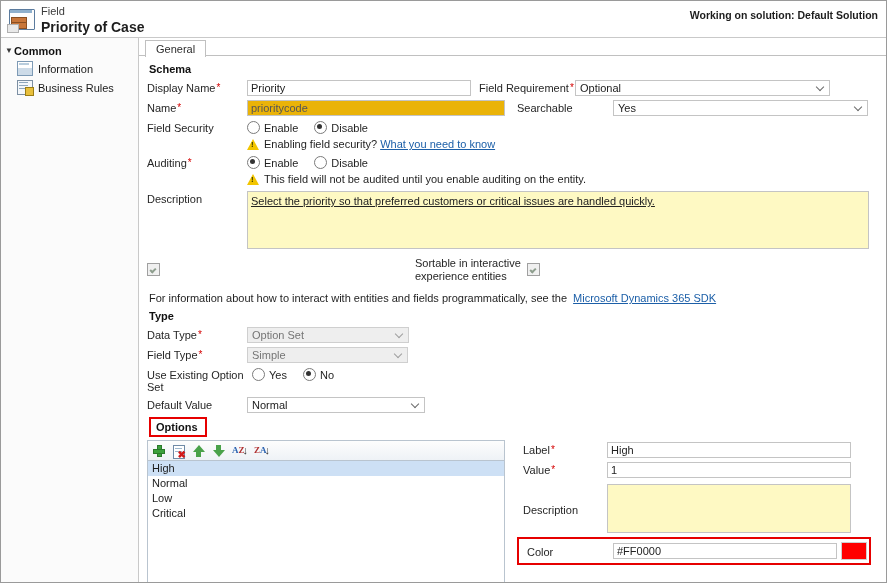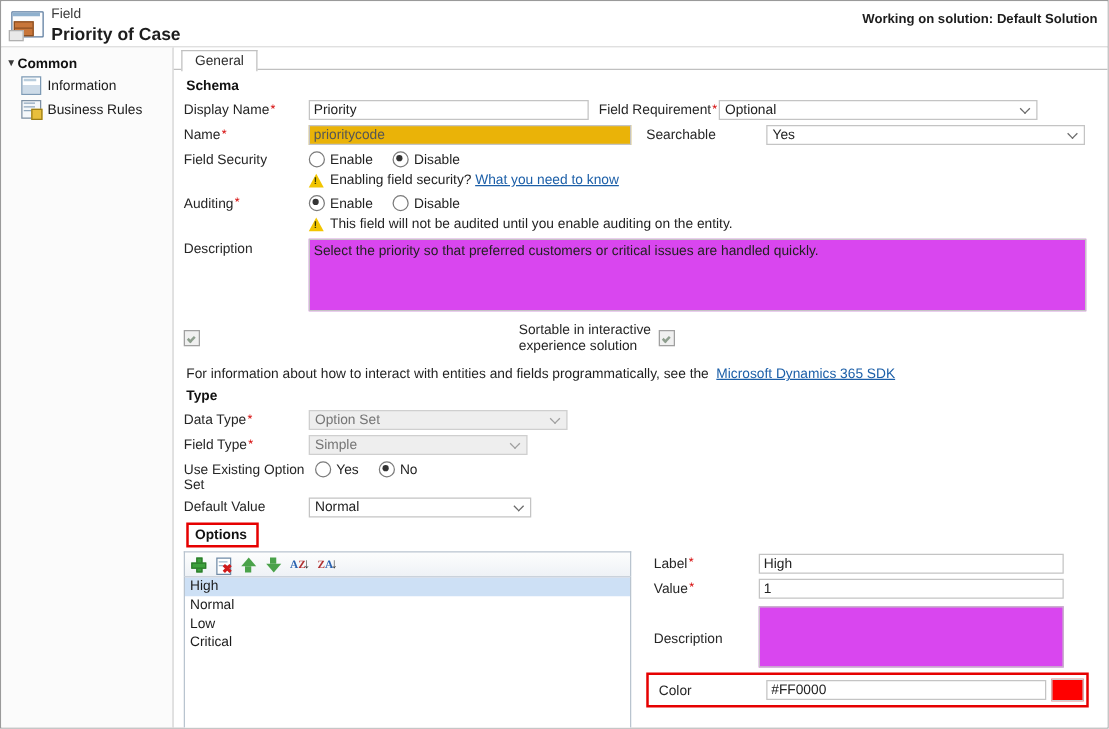--- a/index.html
+++ b/index.html
@@ -356,26 +356,27 @@
     color: #1c5fa8;
     text-decoration: underline;
     margin-left: 3px;
   }
 
   textarea.desc {
     font-family: "Liberation Sans", sans-serif;
     font-size: 11px;
     color: #222;
     border: 1px solid #c4c4c4;
-    background: #d946ef;
+    background: #fef9c3;
     padding: 2px 3px;
     box-sizing: border-box;
     resize: none;
     outline: none;
     line-height: 1.3;
+    text-decoration: underline;
   }
 
   .two-col {
     display: flex;
     margin-top: 6px;
   }
   .col-lbl2 {
     width: 100px;
     flex: 0 0 100px;
     font-size: 11px;
@@ -676,45 +677,45 @@
           <div class="lbl">Description</div>
           <div class="fld">
             <textarea class="desc" style="width: 622px; height: 58px;">Select the priority so that preferred customers or critical issues are handled quickly.</textarea>
           </div>
         </div>
 
         <div class="two-col">
           <div class="chk on"></div>
           <div class="col-lbl2" style="width:112px;flex:0 0 112px;margin-left:255px">
             <div>Sortable in interactive</div>
-            <div>experience solution</div>
+            <div>experience entities</div>
           </div>
           <div class="chk on"></div>
         </div>
 
         <div class="info-line">
           <span>For information about how to interact with entities and fields programmatically, see the</span>
           <a class="link" href="#">Microsoft Dynamics 365 SDK</a>
         </div>
 
         
         <div class="section-title">Type</div>
 
         <div class="row">
           <div class="lbl"><span>Data Type</span><span class="req">*</span></div>
           <div class="fld selwrap">
-            <div class="sel disabled" style="width:207px">Option Set</div>
+            <div class="sel disabled" style="width:162px">Option Set</div>
             <span class="chev"></span>
           </div>
         </div>
 
         <div class="row">
           <div class="lbl"><span>Field Type</span><span class="req">*</span></div>
           <div class="fld selwrap">
-            <div class="sel disabled" style="width:175px">Simple</div>
+            <div class="sel disabled" style="width:161px">Simple</div>
             <span class="chev"></span>
           </div>
         </div>
 
         <div class="row">
           <div class="lbl" style="width:105px;flex:0 0 105px">Use Existing Option Set</div>
           <div class="radios">
             <div class="radio">
               <span class="rdo"></span>
               <span>Yes</span>

